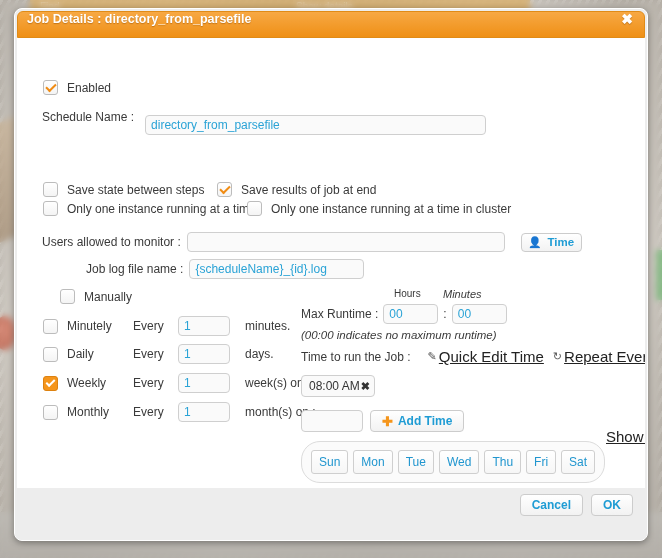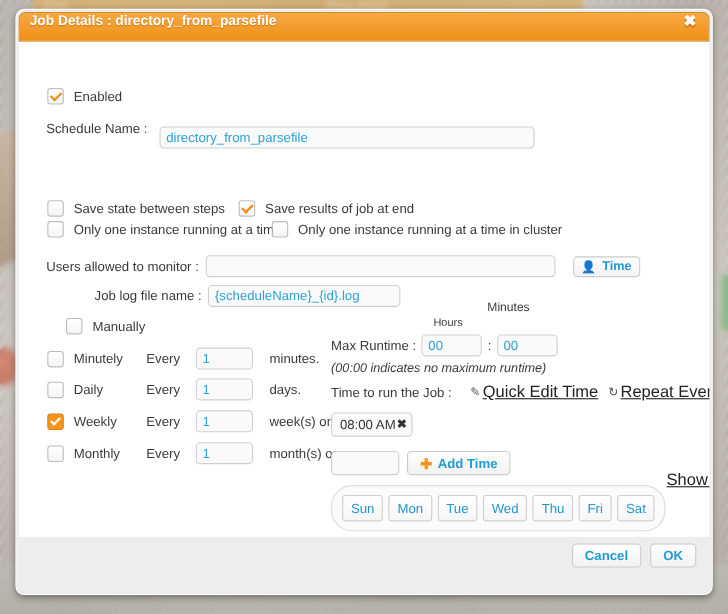--- a/index.html
+++ b/index.html
@@ -396,21 +396,21 @@
 
     <div class="abs row" style="left:26px; top:364px; gap:9px;">
       <span class="radio-sq"></span>
       <span class="lbl" style="width:57px;">Monthly</span>
       <span class="lbl" style="width:36px;">Every</span>
       <input class="txt" style="width: 52px;" value="1">
       <span class="lbl" style="margin-left:6px;">month(s) on :</span>
     </div>
 
     <div class="abs lbl" style="left:365px; top:250px; font-size:10px;padding-left:12px;">Hours</div>
-    <div class="abs lbl" style="left:426px; top:236px; font-size:11px;">Minutes</div>
+    <div class="abs lbl" style="left:426px; top:250px; font-size:11px;font-style:italic;">Minutes</div>
 
     <div class="abs row" style="left:284px; top:266px; gap:5px;">
       <span class="lbl">Max Runtime :</span>
       <input class="txt" style="width: 55px;" value="00">
       <span class="lbl">:</span>
       <input class="txt" style="width: 55px;" value="00">
     </div>
 
     <div class="abs hint-italic" style="left:284px; top:291px;">(00:00 indicates no maximum runtime)</div>
 

